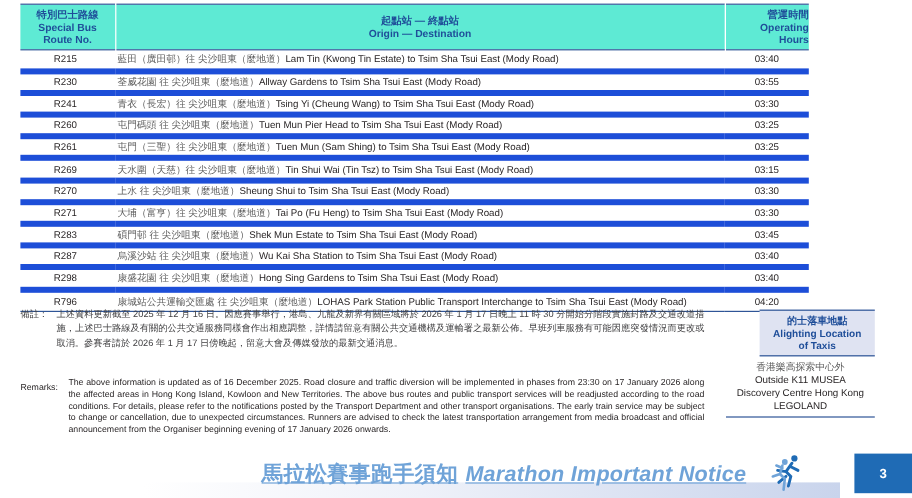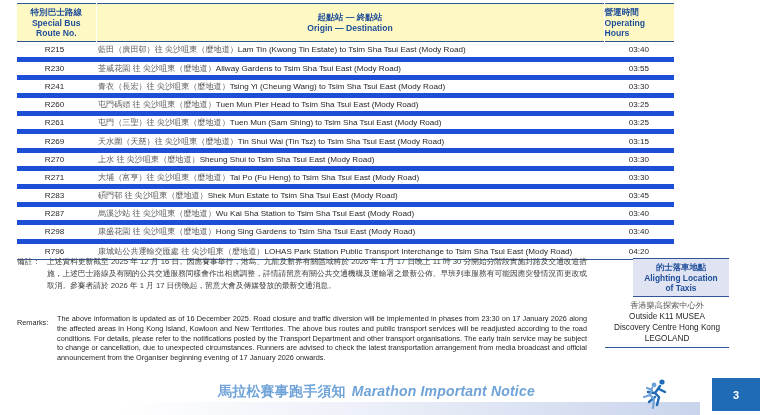--- a/index.html
+++ b/index.html
@@ -1,26 +1,26 @@
 <!DOCTYPE html>
 <html><head>
 <meta charset="utf-8">
 <style>
   * { box-sizing: border-box; margin: 0; padding: 0; }
   html, body { width: 760px; height: 415px; background: #ffffff; overflow: hidden; }
   body { font-family: "Liberation Sans", "DejaVu Sans", sans-serif; color: #231f20; position: relative; }
 
   
   .route-table { position: absolute; left: 17px; top: 3px; width: 657px; border-collapse: collapse; }
-  .route-table thead tr { background: #fef9c3; }
+  .route-table thead tr { background: #5eead4; }
   .route-table thead th { font-weight: bold; color: #1f4e99; font-size: 8.6px; line-height: 10.5px; padding: 3px 0 2px 0; vertical-align: middle; }
   .route-table thead { border-top: 1.5px solid #2f5597; border-bottom: 1.5px solid #2f5597; }
   .route-table th.col-route { width: 79px; text-align: center; }
   .route-table th.col-od { text-align: center; }
-  .route-table th.col-hours { width: 70px; text-align: left; }
+  .route-table th.col-hours { width: 70px; text-align: right; }
   .route-table tbody td { font-size: 8.1px; height: 18.2px; border-bottom: 5px solid #1d4ed8; vertical-align: middle; color: #231f20; white-space: nowrap; }
   .route-table tbody tr:last-child td { border-bottom: 1.5px solid #2f5597; }
   .route-table td.route { text-align: center; padding-right: 4px; }
   .route-table td.od { padding-left: 2px; }
   .route-table td.od .zh { color: #5b5b5b; }
   .route-table td.hours { text-align: center; }
   .col-divider { border-left: 1px solid #ffffff; }
 
   
   .remarks-zh { position: absolute; left: 17px; top: 256px; width: 570px; font-size: 7.7px; line-height: 11.8px; color: #414042; }
@@ -31,21 +31,21 @@
   .remarks-en .body { margin-left: 40px; text-align: justify; }
 
   
   .taxi-box { position: absolute; left: 605px; top: 258px; width: 124px; }
   .taxi-head { background: #dfe3f2; border-top: 1.5px solid #2f5597; border-bottom: 1.5px solid #2f5597; text-align: center; font-weight: bold; color: #1f4e99; font-size: 8.4px; line-height: 10.5px; padding: 3px 0 2px 0; margin-left: 28px; }
   .taxi-body { text-align: center; font-size: 8.2px; line-height: 11.3px; color: #231f20; padding: 3px 0 2px 0; border-bottom: 1.5px solid #2f5597; }
   .taxi-body .zh { color: #5b5b5b; }
 
   
   .footer-gradient { position: absolute; left: 120px; top: 402px; width: 580px; height: 13px; background: linear-gradient(to right, #ffffff 0%, #eef1f9 40%, #c9d4ec 100%); }
-  .footer-title { position: absolute; left: 218px; top: 383px; font-size: 14px; font-weight: bold; color: #6fa3d8; white-space: nowrap; letter-spacing: 0.2px; }
+  .footer-title { position: absolute; left: 218px; top: 383px; font-size: 18px; font-weight: bold; color: #6fa3d8; white-space: nowrap; letter-spacing: 0.2px; text-decoration: underline; }
   .footer-title .en { font-style: italic; margin-left: 6px; }
   .runner-icon { position: absolute; left: 641px; top: 378px; width: 30px; height: 34px; }
   .page-badge { position: absolute; left: 712px; top: 378px; width: 48px; height: 33px; background: #1f6bb5; color: #ffffff; font-weight: bold; font-size: 11px; display: flex; align-items: center; justify-content: center; padding-left: 0; }
 </style>
 </head>
 <body>
 
 <table class="route-table">
   <thead>
     <tr>

